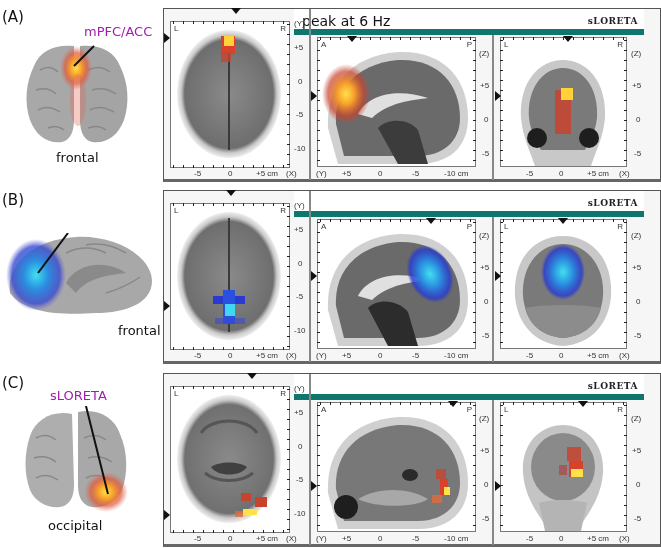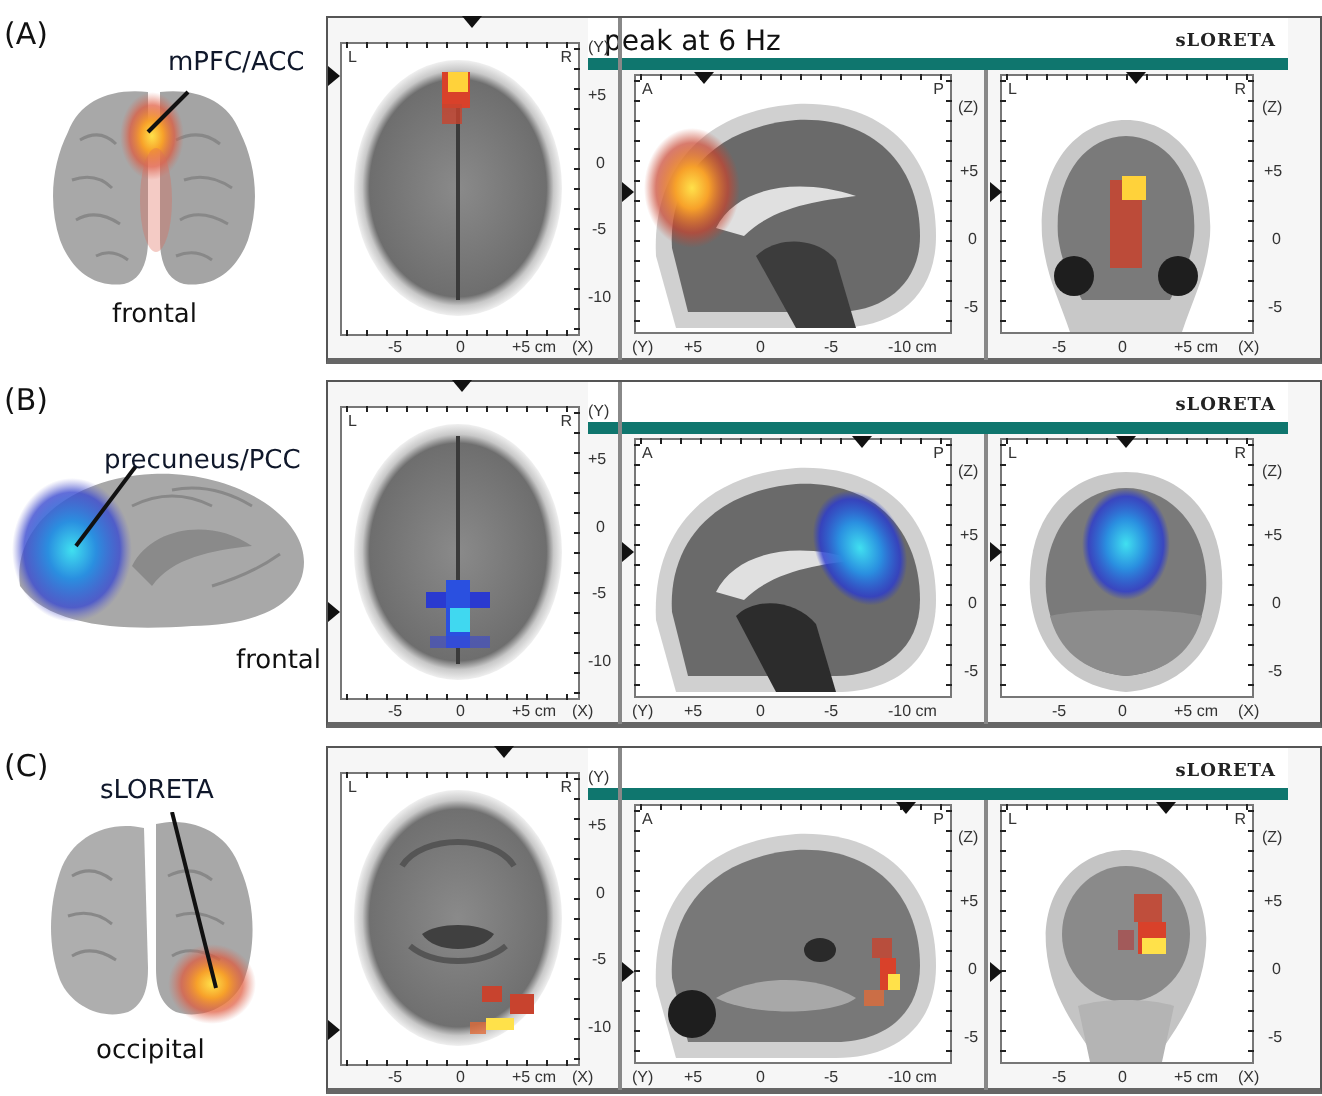--- a/index.html
+++ b/index.html
@@ -7,21 +7,21 @@
   body { position: relative; font-family: "DejaVu Sans", sans-serif; }
 
   .row { position: absolute; left: 0; width: 661px; height: 182px; }
   .row-a { top: 0; }
   .row-b { top: 183px; }
   .row-c { top: 366px; }
 
   .panel-label { position: absolute; left: 2px; top: 8px; font-size: 15px; color: #111; font-family: "DejaVu Sans", sans-serif; }
 
   .brain3d { position: absolute; }
-  .region-label { position: absolute; font-size: 13px; color: #0f172a; white-space: nowrap; }
+  .region-label { position: absolute; font-size: 13px; color: #a21caf; white-space: nowrap; }
   .lobe-label { position: absolute; font-size: 13px; color: #111; white-space: nowrap; }
 
   
   .frame { position: absolute; left: 163px; top: 8px; width: 498px; height: 174px; border: 1px solid #555; border-bottom: 3px solid #666; background: #f6f6f6; }
   .view { position: absolute; background: #fff; border: 1px solid #777; }
   .view-axial { left: 6px; top: 12px; width: 120px; height: 147px; }
   .view-sag { left: 153px; top: 28px; width: 159px; height: 130px; }
   .view-cor { left: 336px; top: 28px; width: 127px; height: 130px; }
 
   .header-box { position: absolute; left: 130px; top: 0; width: 350px; height: 26px; background: #fff; border-bottom: 6px solid #0f766e; }
@@ -190,21 +190,20 @@
           <stop offset="100%" stop-color="#6a6ad0" stop-opacity="0"></stop>
         </radialGradient>
       </defs>
       <path d="M4 60 C0 30 30 6 70 4 C110 2 146 24 146 48 C146 70 120 80 90 80 C60 82 20 82 4 60 Z" fill="#a8a8a8"></path>
       <path d="M60 50 C70 30 100 26 120 40 C100 42 80 46 70 60 Z" fill="#8a8a8a"></path>
       <path d="M60 20 q20 -10 40 0 M80 12 q20 -4 40 8 M100 60 q20 -6 34 -16" stroke="#888" stroke-width="1.5" fill="none"></path>
       <ellipse cx="30" cy="42" rx="30" ry="36" fill="url(#coolB)"></ellipse>
       <line x1="32" y1="40" x2="62" y2="0" stroke="#111" stroke-width="2"></line>
     </svg>
   </div>
-  <div class="region-label" style="left:52px;top:40px;">precuneus/PCC</div>
   <div class="lobe-label" style="left:118px;top:140px;">frontal</div>
 
   <div class="frame" style="top:7px;">
     <div class="header-box">
       <div class="sloreta">sLORETA</div>
     </div>
     <div class="divider-v" style="left:145px;"></div>
     <div class="divider-v" style="left:328px;top:26px;height:145px;"></div>
 
     <div class="view view-axial">

